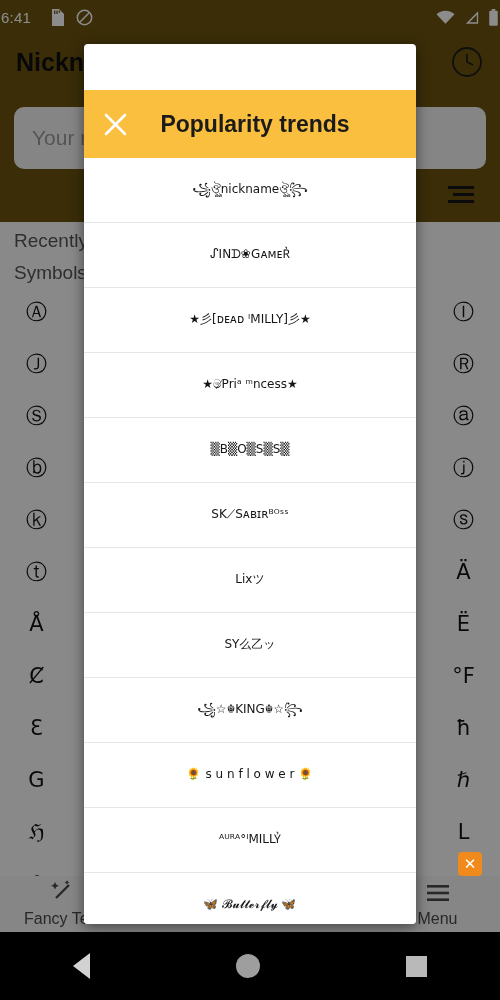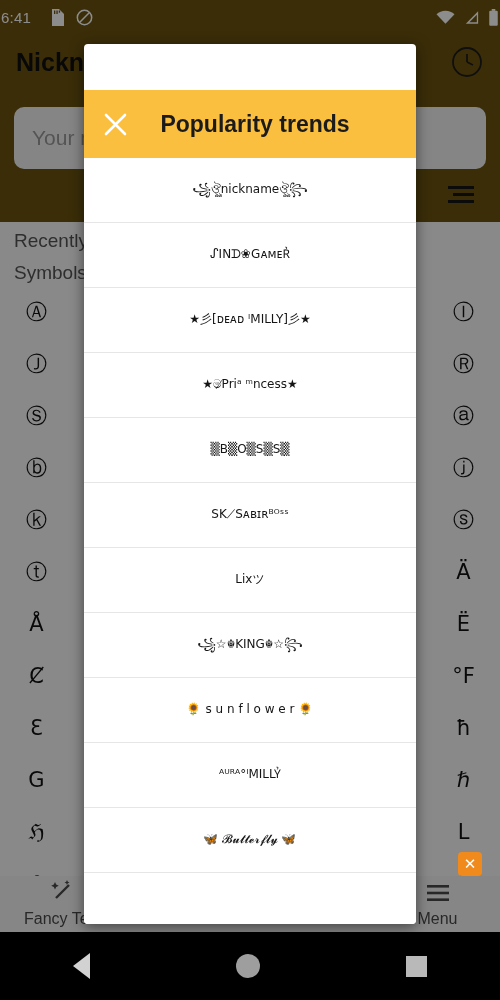--- a/index.html
+++ b/index.html
@@ -471,20 +471,23 @@
         <div class="trend-row">
           <span class="trend-text">▒B▒O▒S▒S▒</span>
         </div>
         <div class="trend-row">
           <span class="trend-text">SK⟋Sᴀʙɪʀᴮᴼˢˢ</span>
         </div>
         <div class="trend-row">
           <span class="trend-text">Lixツ</span>
         </div>
         <div class="trend-row">
+          <span class="trend-text">SΥ么乙ッ</span>
+        </div>
+        <div class="trend-row">
           <span class="trend-text">꧁☆☬KING☬☆꧂</span>
         </div>
         <div class="trend-row">
           <span class="trend-text">🌻 s u n f l o w e r 🌻</span>
         </div>
         <div class="trend-row">
           <span class="trend-text">ᴬᵁᴿᴬ°ᴵMILLY᷎</span>
         </div>
         <div class="trend-row">
           <span class="trend-text">🦋 𝓑𝓾𝓽𝓽𝓮𝓻𝓯𝓵𝔂 🦋</span>

